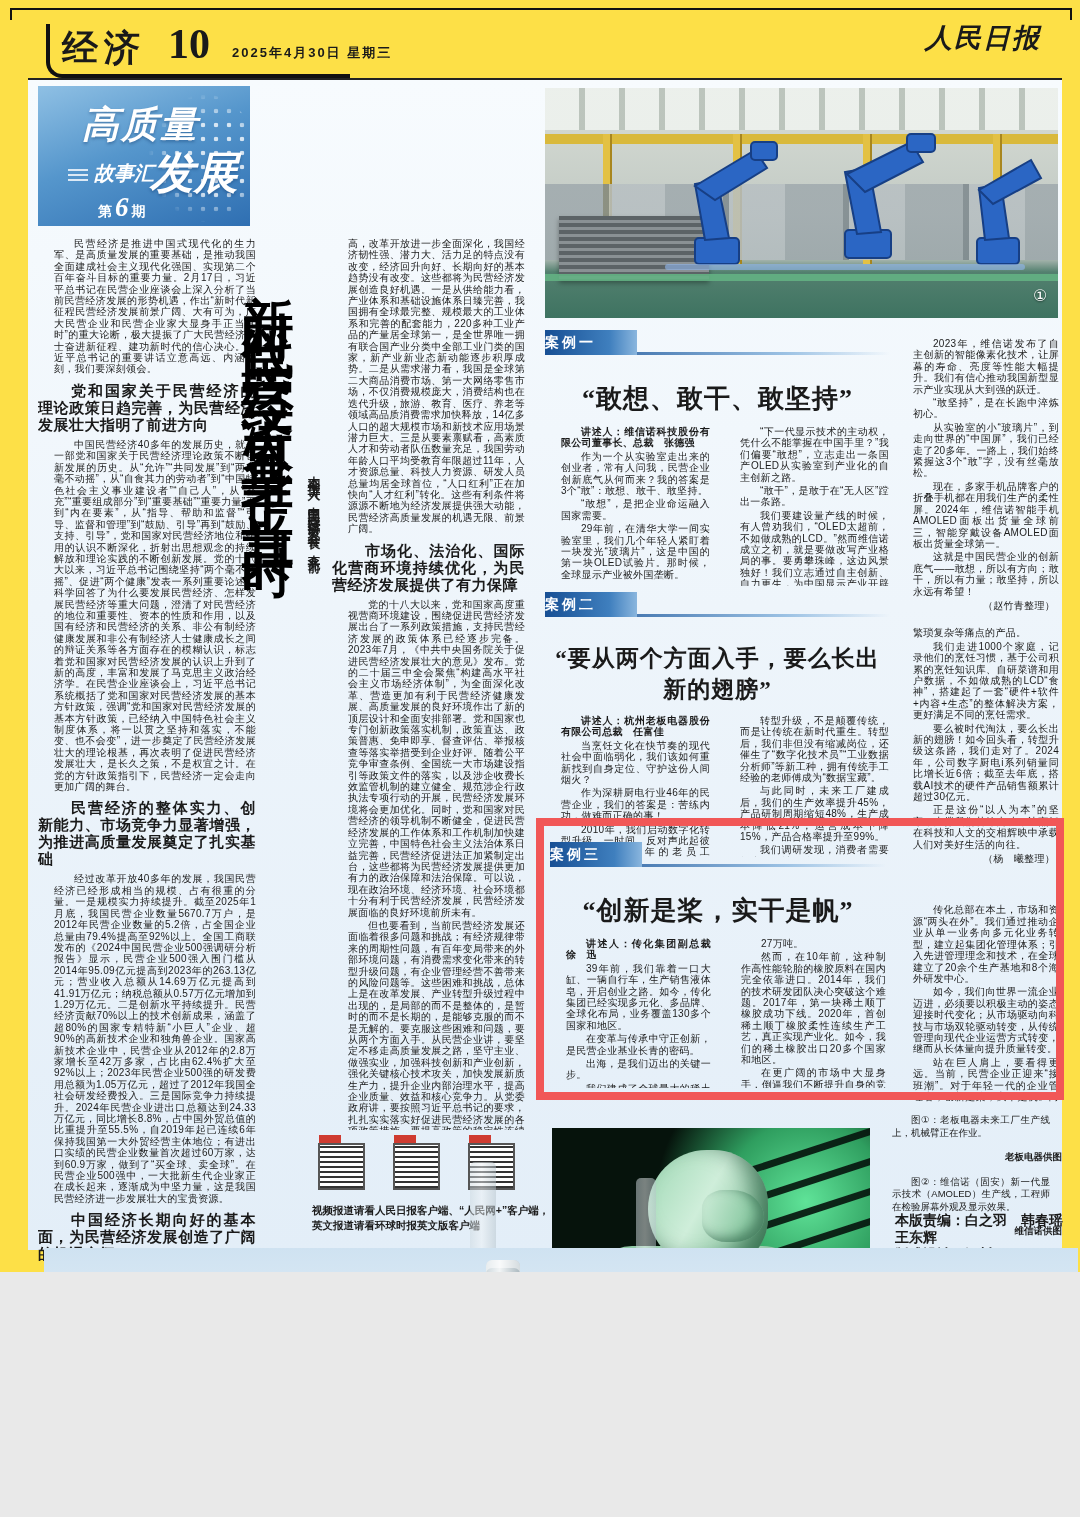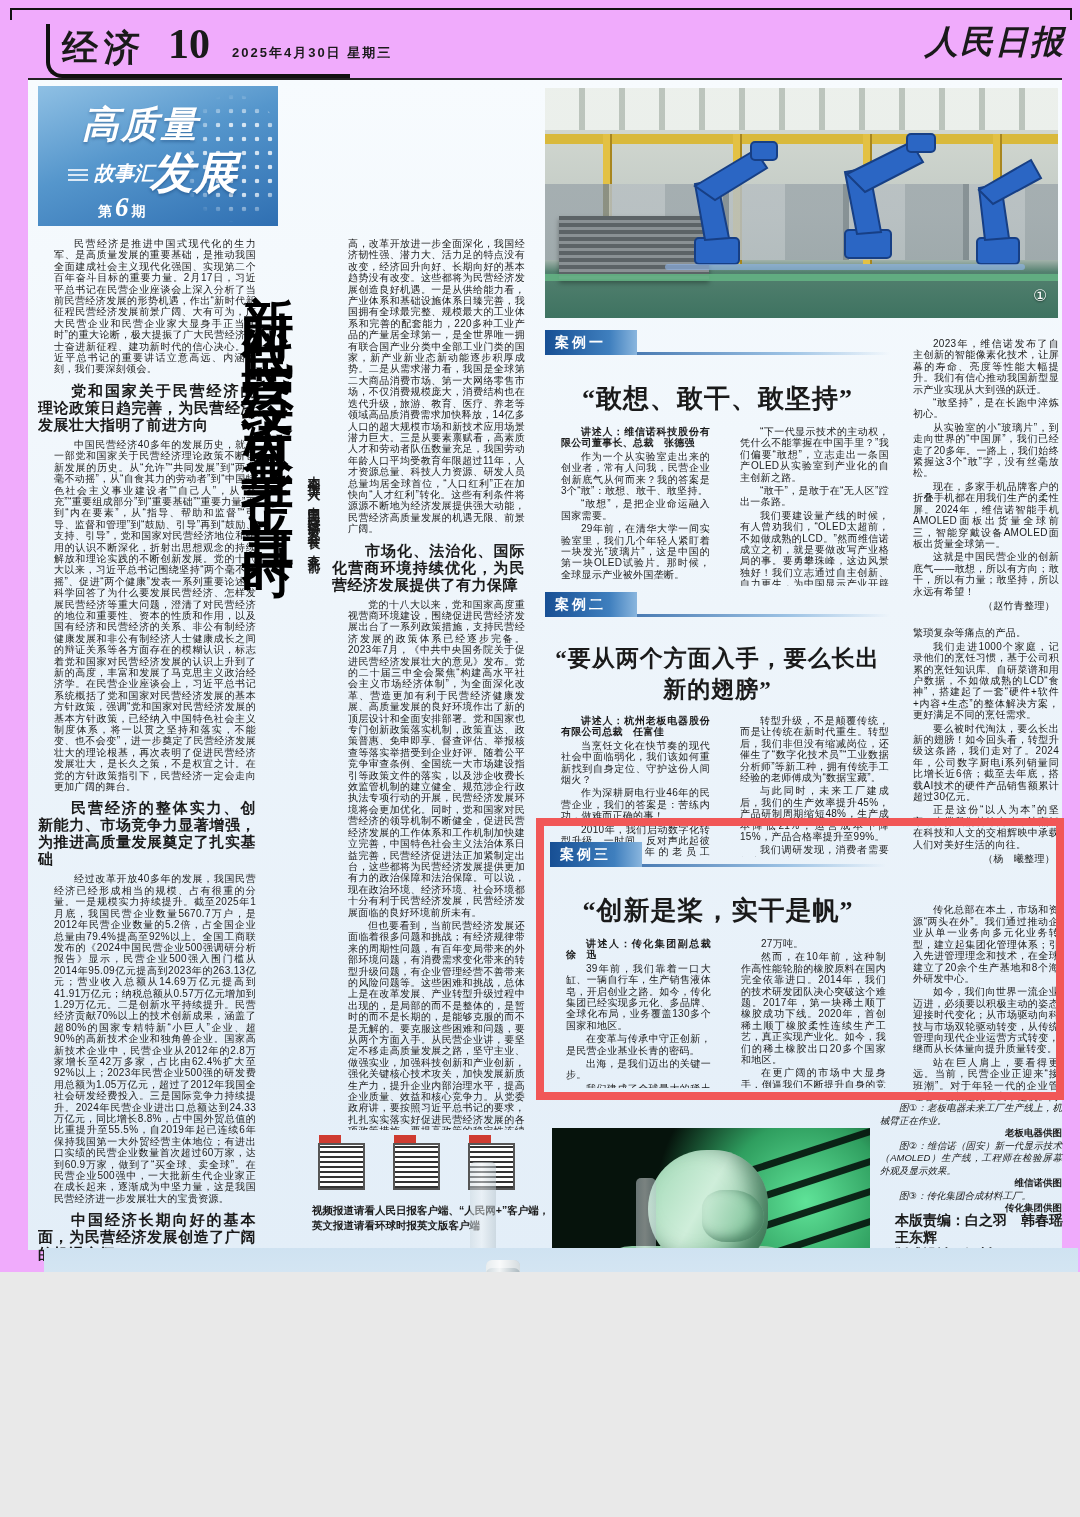--- a/index.html
+++ b/index.html
@@ -1,35 +1,35 @@
 <!DOCTYPE html>
 <html><head>
 <meta charset="utf-8">
 <style>
   html,body{margin:0;padding:0;background:#e9e9e9;}
-  .page{position:relative;width:1080px;height:1272px;background:#f0abfc;overflow:hidden;
+  .page{position:relative;width:1080px;height:1272px;background:#fde047;overflow:hidden;
         font-family:"Liberation Sans","DejaVu Sans",sans-serif;color:#1a1a1a;}
   .abs{position:absolute;}
   
   .topline{left:10px;top:8px;width:1062px;height:2px;background:#111;}
   .toptick-l{left:10px;top:8px;width:2px;height:12px;background:#111;}
   .toptick-r{left:1070px;top:8px;width:2px;height:12px;background:#111;}
   .hdr-bracket{left:46px;top:24px;width:300px;height:50px;border-left:4px solid #111;
                border-bottom:4px solid #111;border-bottom-left-radius:16px;}
   .hdr-section{left:62px;top:24px;font-size:36px;font-weight:900;letter-spacing:6px;}
   .hdr-page{left:168px;top:20px;font-size:42px;font-weight:700;font-family:"Liberation Serif",serif;}
   .hdr-date{left:232px;top:44px;font-size:13px;font-weight:700;letter-spacing:2px;}
-  .masthead{left:925px;top:20px;width:145px;font-size:33px;font-weight:900;
+  .masthead{left:925px;top:20px;width:145px;font-size:27px;font-weight:900;
             font-family:"DejaVu Serif","Liberation Serif",serif;font-style:italic;letter-spacing:2px;}
   .hdr-rule{left:28px;top:78px;width:1034px;height:2px;background:#222;}
   .content-bg{left:28px;top:80px;width:1034px;height:1170px;
       background:linear-gradient(180deg,#f7fbfe 0%,#eef5fb 45%,#e3eef8 100%);}
   
   .badge{left:38px;top:86px;width:212px;height:140px;overflow:hidden;
-         background:linear-gradient(160deg,#8fc0e4 0%,#5596cc 45%,#2f6fb2 100%);padding-left:28px;}
+         background:linear-gradient(160deg,#8fc0e4 0%,#5596cc 45%,#2f6fb2 100%);}
   .badge-dots{position:absolute;right:-8px;top:8px;width:110px;height:128px;border-radius:50%;
       background-image:radial-gradient(circle at 3px 3px,rgba(255,255,255,.9) 2px,transparent 2.6px);
       background-size:13px 14px;opacity:.85;
       -webkit-mask-image:radial-gradient(circle at 60% 50%,#000 40%,transparent 72%);
               mask-image:radial-gradient(circle at 60% 50%,#000 40%,transparent 72%);}
   .badge-t1{position:absolute;left:44px;top:14px;font-size:37px;font-weight:900;color:#fff;
             font-style:italic;letter-spacing:2px;text-shadow:0 2px 3px rgba(20,60,110,.4);}
   .badge-t2{position:absolute;left:112px;top:58px;font-size:44px;font-weight:900;color:#fff;
             font-style:italic;text-shadow:0 2px 3px rgba(20,60,110,.4);}
   .badge-tag{position:absolute;left:56px;top:74px;font-size:20px;font-weight:700;color:#fff;font-style:italic;text-align:right;}
@@ -49,21 +49,21 @@
   
   .vhead{left:236px;top:252px;height:990px;width:64px;writing-mode:vertical-rl;
          font-size:52px;font-weight:900;letter-spacing:18px;line-height:64px;color:#000;
          font-family:"Liberation Sans","DejaVu Sans",sans-serif;}
   .vspeaker{left:305px;top:466px;height:520px;writing-mode:vertical-rl;font-size:12.5px;
             font-weight:700;letter-spacing:3px;line-height:17px;}
   
   .case{width:345px;}
   .case-bar{position:relative;height:25px;}
   .case-tab{position:absolute;left:0;top:0;width:92px;height:25px;color:#fff;font-size:14px;
-      font-weight:700;letter-spacing:3px;line-height:25px;padding-left:10px;box-sizing:border-box;
+      font-weight:700;letter-spacing:3px;line-height:25px;box-sizing:border-box;
       background:linear-gradient(90deg,#174f94 0%,#3f7fbe 70%,#8ab6de 100%);}
   .case-underline{position:absolute;left:0;top:22px;width:100%;height:3px;
       background:linear-gradient(90deg,#174f94,#9cc2e4 70%,rgba(156,194,228,0));}
   .case-title{margin:26px 0 10px 0;text-align:center;font-size:26px;font-weight:900;
       letter-spacing:1px;font-family:"Liberation Serif","DejaVu Serif",serif;}
   .case-cols{display:flex;gap:14px;align-items:flex-end;}
   .case-cols .col{width:165px;overflow:hidden;}
   .rail{left:897px;top:338px;width:162px;height:764px;overflow:hidden;}
   .rail .credit{font-size:10px;text-align:right;padding-right:4px;margin:3px 0 0 0;text-indent:0;}
   .gap1{height:16px;} .gap2{height:40px;}
@@ -89,21 +89,21 @@
       background:radial-gradient(circle at 60% 45%,#5fe398 0%,#2f9e5f 40%,rgba(10,40,24,0) 75%);}
   .p2-blind{position:absolute;width:150px;height:7px;background:#06130c;transform:rotate(-18deg);opacity:.9;}
   .p2-hood{position:absolute;left:96px;top:22px;width:120px;height:120px;border-radius:52% 48% 46% 54%;
       background:linear-gradient(120deg,#9ed8b4 0%,#cfeeda 45%,#69b285 100%);box-shadow:inset -14px -8px 22px rgba(10,60,35,.55);}
   .p2-mask{position:absolute;left:150px;top:62px;width:62px;height:52px;border-radius:40% 60% 55% 45%;
       background:linear-gradient(110deg,#cfeeda,#8ccaa4 70%);box-shadow:inset -8px -4px 12px rgba(10,60,35,.5);}
   .p2-shoulder{position:absolute;left:40px;top:118px;width:220px;height:60px;border-radius:40px 50px 0 0;
       background:linear-gradient(120deg,#7fbf97,#b9e2c8 55%,#4e8f68 100%);}
   
   .captions{left:880px;top:1102px;width:182px;font-size:9.5px;line-height:12.5px;}
-  .captions p{margin:0;text-align:justify;text-indent:2em;font-style:italic;}
+  .captions p{margin:12px;text-align:justify;text-indent:2em;}
   .captions .src{display:block;text-align:right;font-weight:700;text-indent:0;}
   .pagecredits{left:895px;top:1212px;width:168px;font-size:14px;font-weight:700;line-height:17px;}
   
   .qrrow{left:318px;top:1143px;display:flex;gap:28px;}
   .qr{position:relative;width:43px;height:43px;background:
       repeating-linear-gradient(0deg,#333 0 2px,#fff 2px 5px),
       repeating-linear-gradient(90deg,rgba(51,51,51,.85) 0 2px,rgba(255,255,255,.9) 2px 5px);
       border:2px solid #555;}
   .qr::before{content:"";position:absolute;left:-1px;top:-10px;width:22px;height:8px;background:#cf3b30;}
   .qrnote{left:312px;top:1203px;width:340px;font-size:10.5px;font-weight:700;line-height:15px;}

